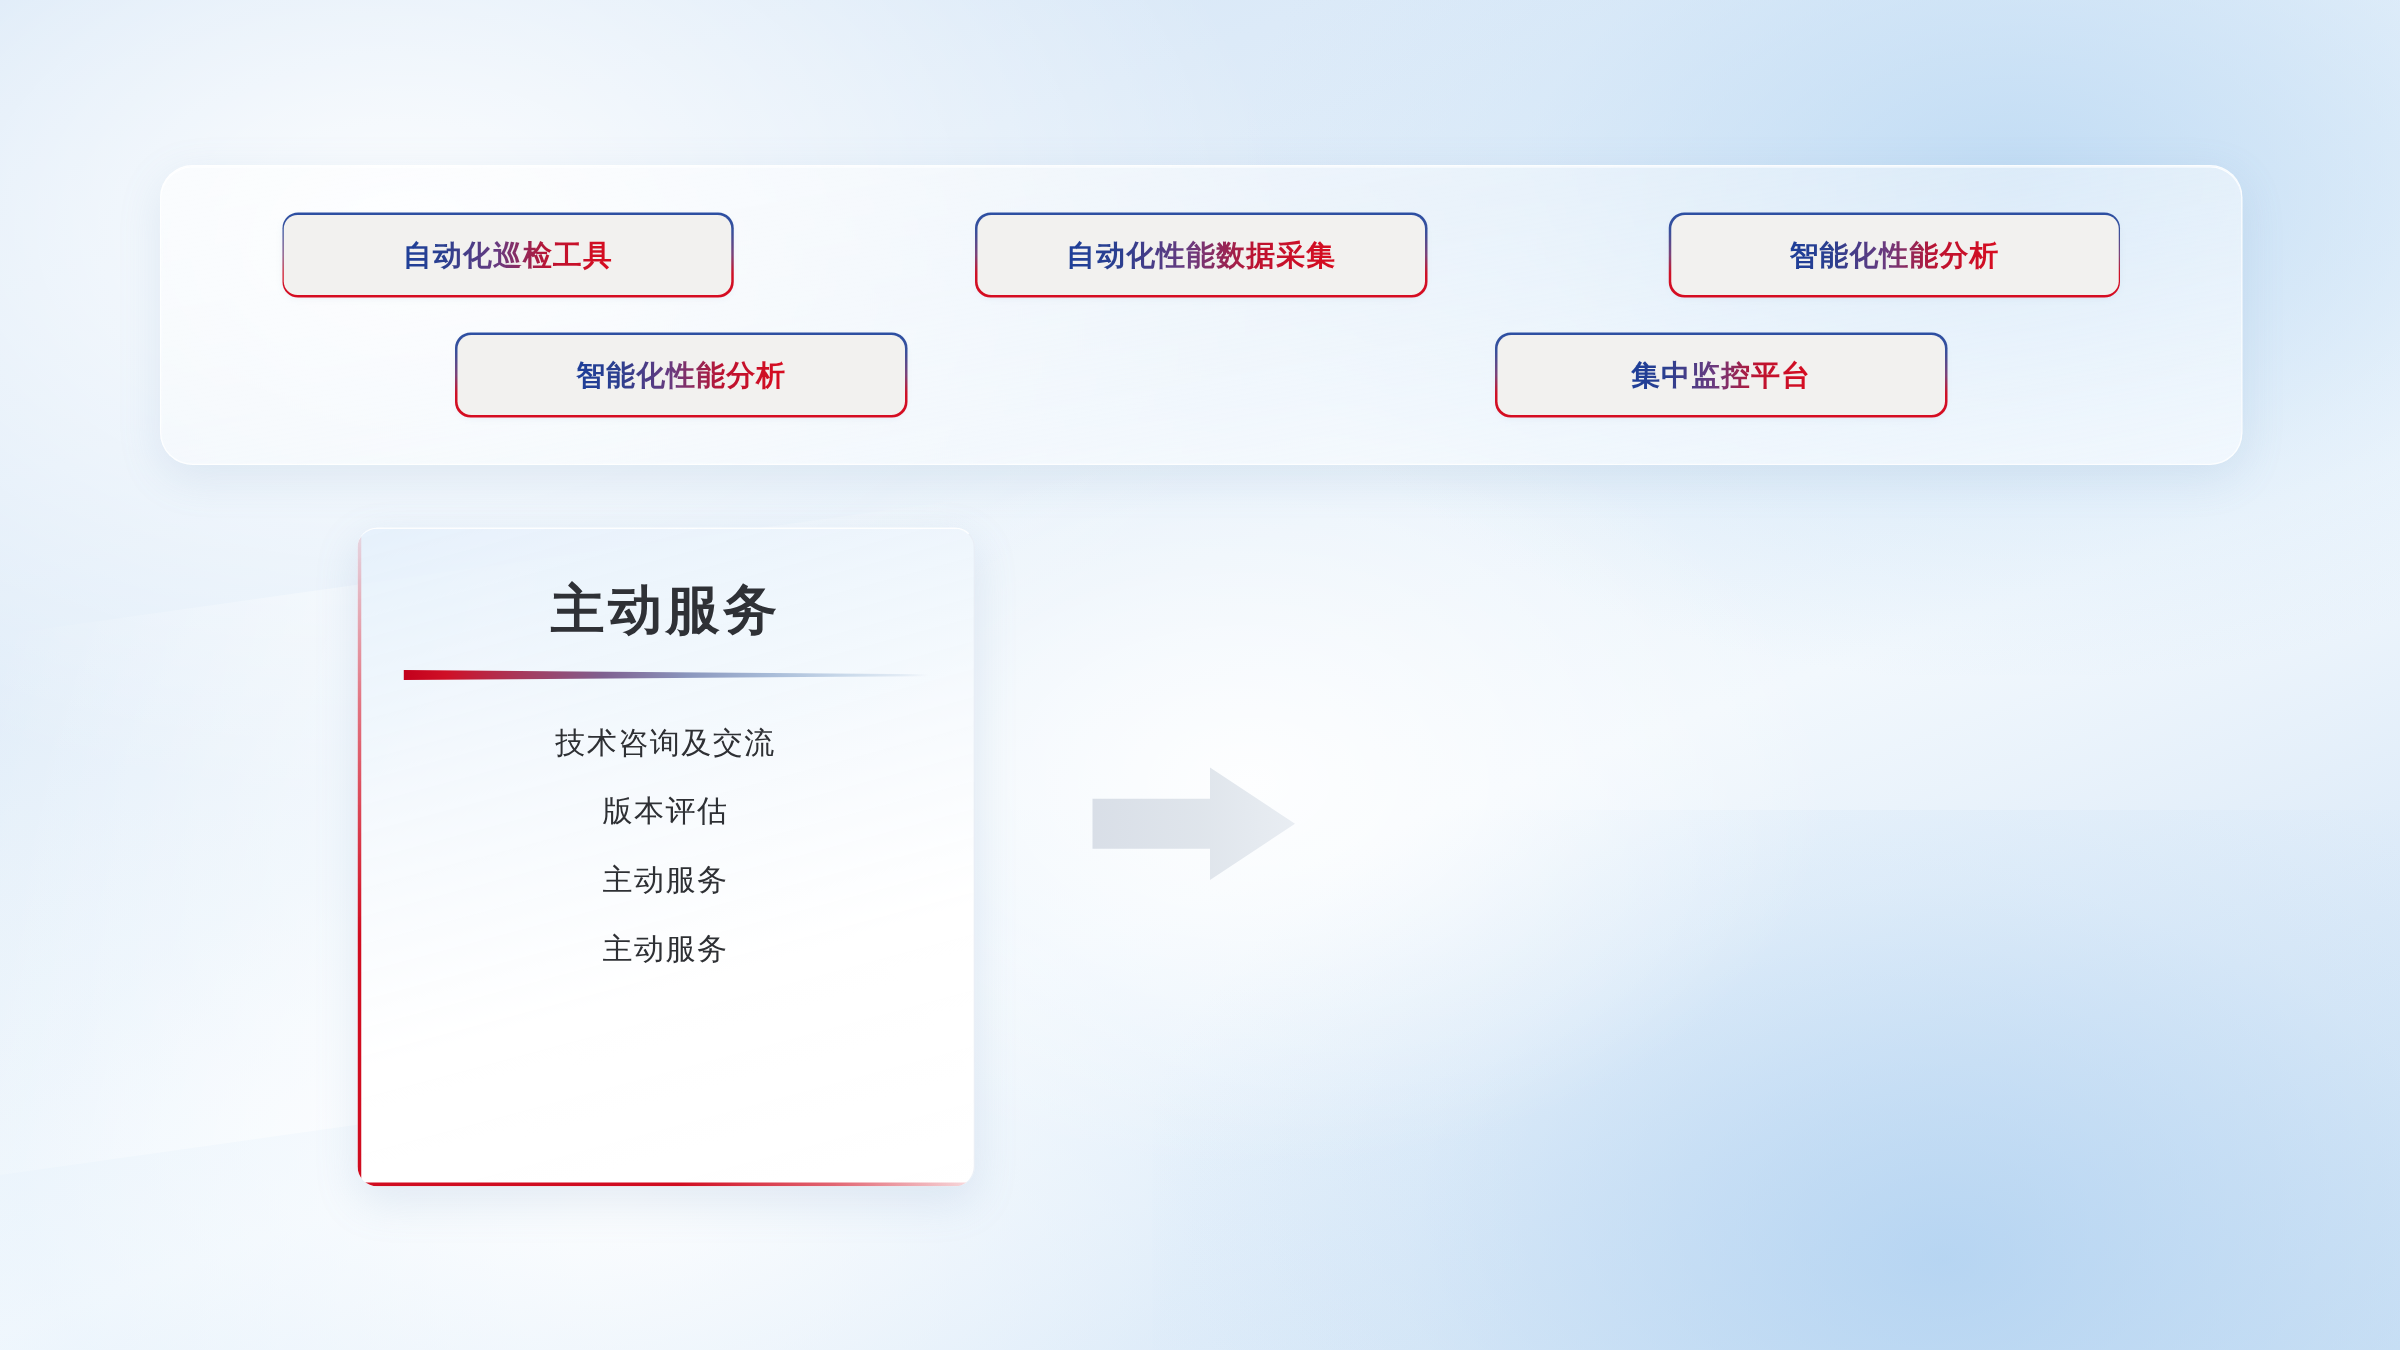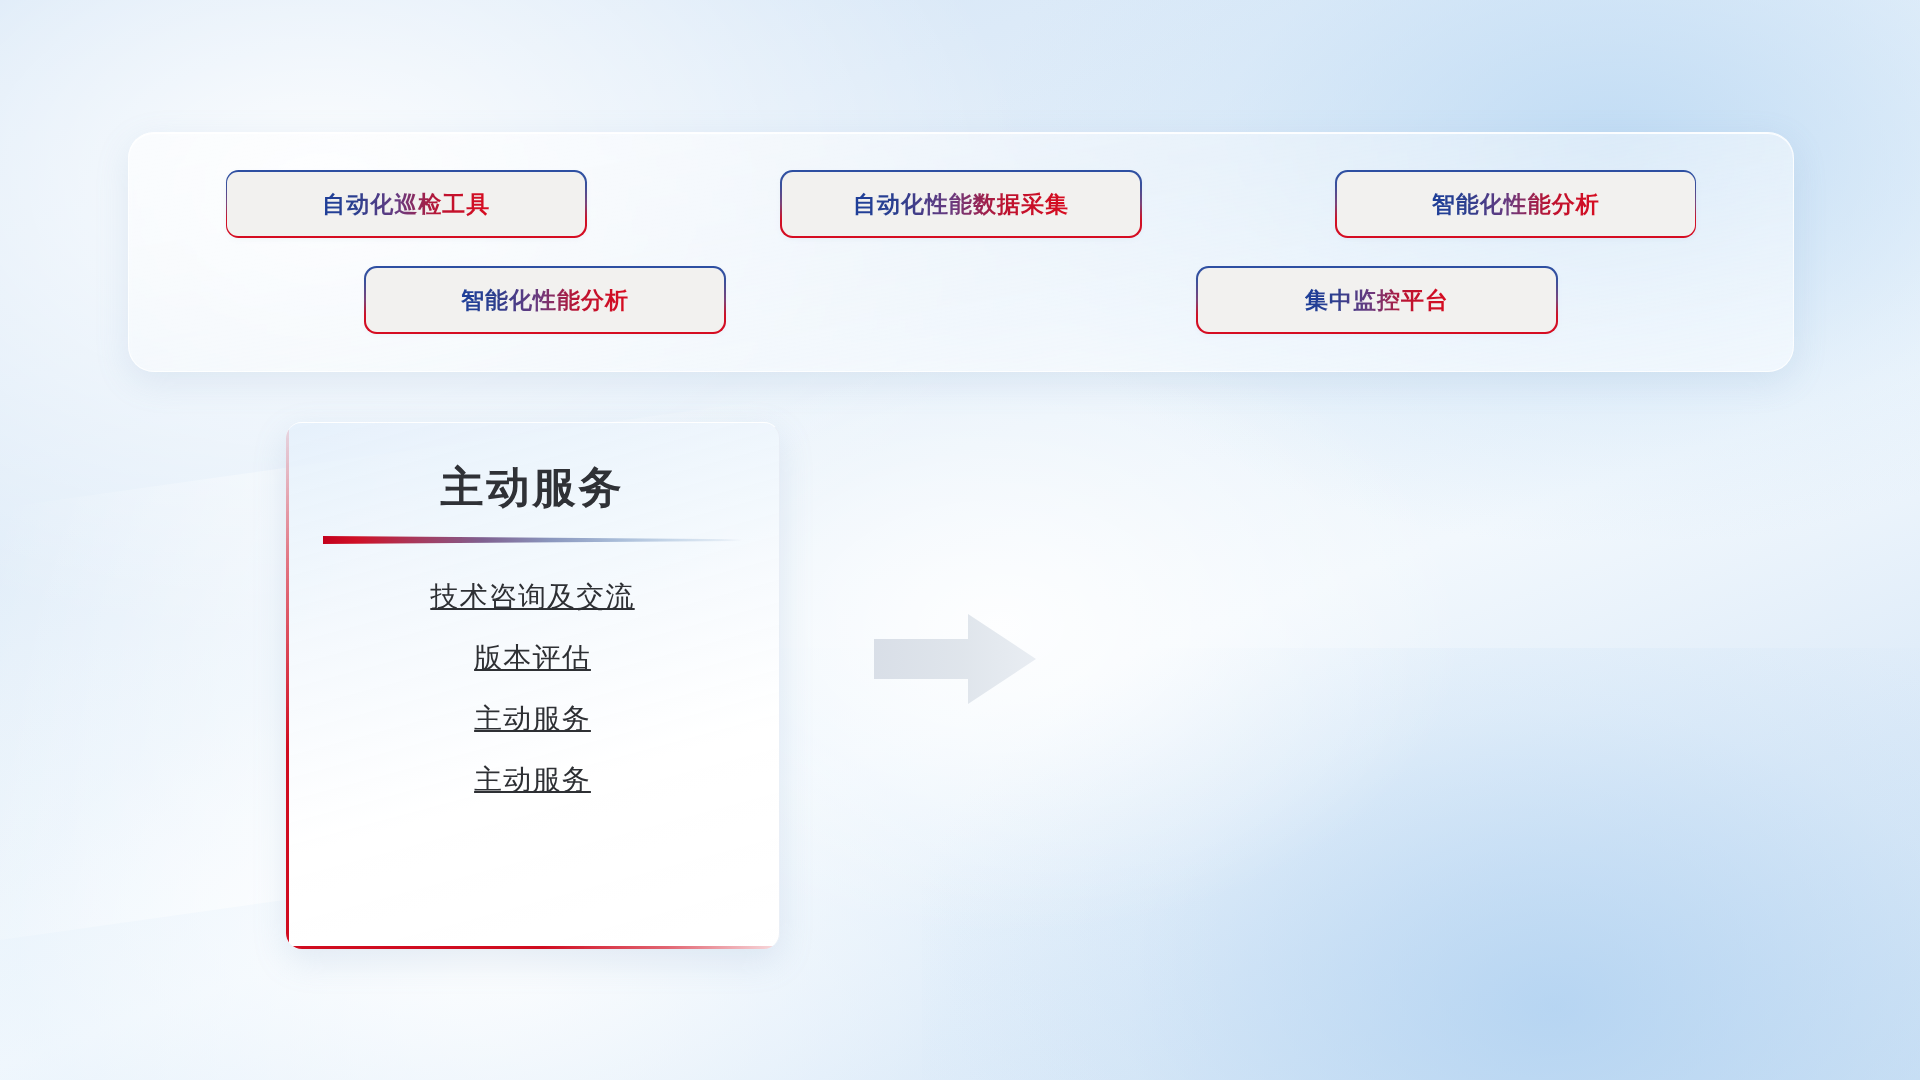--- a/index.html
+++ b/index.html
@@ -146,25 +146,24 @@
     clip-path:polygon(0 0, 100% 42%, 100% 62%, 0 100%);
   }
 
   .svc-list {
     margin-top:34px;
     display:flex; flex-direction:column;
     align-items:center;
     gap:23px;
   }
   .svc-item {
-    font-size:28px;
+    font-size:24px;
     color:#2e3034;
     letter-spacing:1.2px;
     white-space:nowrap;
-    text-decoration:underline;
   }
 
   
   .flow-arrow {
     position:absolute;
     left:872px; top:612px;
     width:166px; height:94px;
   }
   .flow-arrow svg { display:block; width:100%; height:100%; }
 </style>

